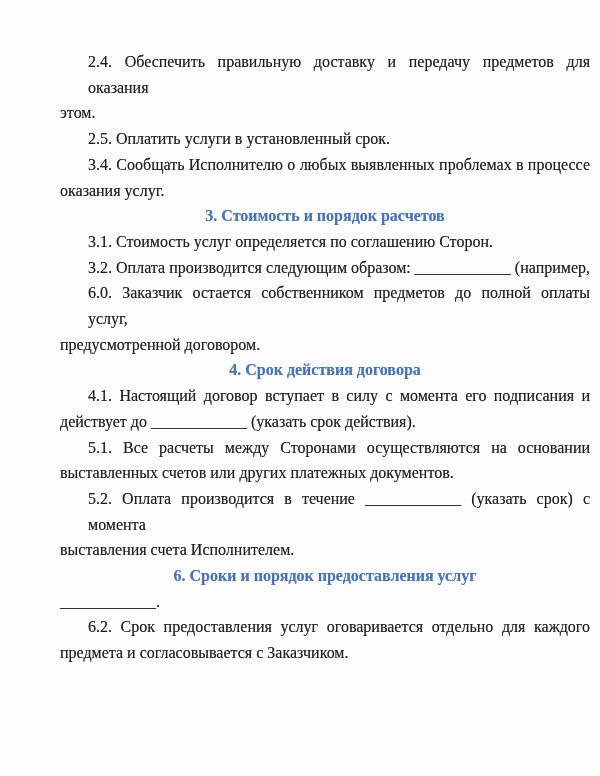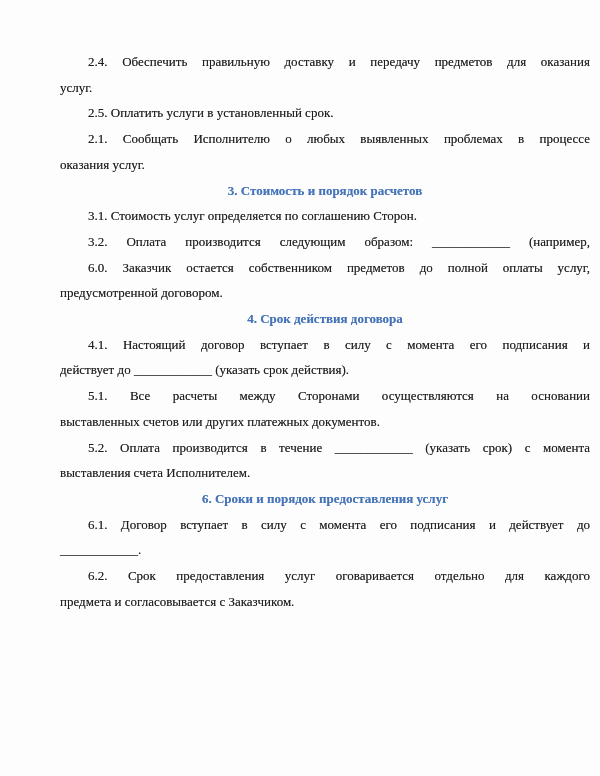--- a/index.html
+++ b/index.html
@@ -14,21 +14,21 @@
   .page {
     box-sizing: border-box;
     width: 600px;
     height: 776px;
     padding: 49px 10px 0 60px;
     background: var(--background, #fdfdfd);
     overflow: hidden;
   }
   .doc-body { width: 100%; }
   .line {
-    font-size: 13px;
+    font-size: 16px;
     line-height: 25.7px;
     text-align: left;
     text-shadow: 0 0 0.45px rgba(20, 20, 20, 0.55);
   }
   .line.justify {
     text-align: justify;
     text-align-last: justify;
   }
   .line.indent { padding-left: 28px; }
   .line.heading {
@@ -38,35 +38,34 @@
     text-align-last: center;
     text-shadow: 0 0 0.6px rgba(70, 116, 184, 0.55);
   }
 </style>
 </head>
 <body>
 
 <div class="page">
   <div class="doc-body">
       <div class="line indent justify">2.4. Обеспечить правильную доставку и передачу предметов для оказания</div>
-      <div class="line">услуг.</div>
+      <div class="line">этом.</div>
       <div class="line indent">2.5. Оплатить услуги в установленный срок.</div>
-      <div class="line indent justify">2.1. Сообщать Исполнителю о любых выявленных проблемах в процессе</div>
+      <div class="line indent justify">3.4. Сообщать Исполнителю о любых выявленных проблемах в процессе</div>
       <div class="line">оказания услуг.</div>
       <div class="line heading">3. Стоимость и порядок расчетов</div>
       <div class="line indent">3.1. Стоимость услуг определяется по соглашению Сторон.</div>
       <div class="line indent justify">3.2. Оплата производится следующим образом: ____________ (например,</div>
       <div class="line indent justify">6.0. Заказчик остается собственником предметов до полной оплаты услуг,</div>
       <div class="line">предусмотренной договором.</div>
       <div class="line heading">4. Срок действия договора</div>
       <div class="line indent justify">4.1. Настоящий договор вступает в силу с момента его подписания и</div>
       <div class="line">действует до ____________ (указать срок действия).</div>
       <div class="line indent justify">5.1. Все расчеты между Сторонами осуществляются на основании</div>
       <div class="line">выставленных счетов или других платежных документов.</div>
       <div class="line indent justify">5.2. Оплата производится в течение ____________ (указать срок) с момента</div>
       <div class="line">выставления счета Исполнителем.</div>
       <div class="line heading">6. Сроки и порядок предоставления услуг</div>
-      <div class="line indent justify">6.1. Договор вступает в силу с момента его подписания и действует до</div>
       <div class="line">____________.</div>
       <div class="line indent justify">6.2. Срок предоставления услуг оговаривается отдельно для каждого</div>
       <div class="line">предмета и согласовывается с Заказчиком.</div>
     </div>
 </div>
 
 </body></html>

